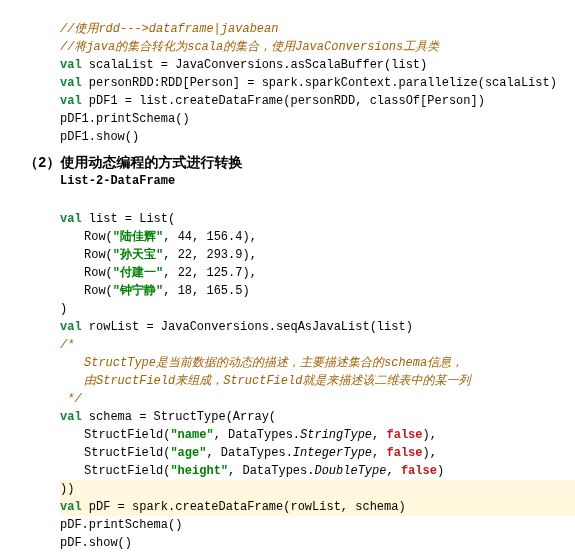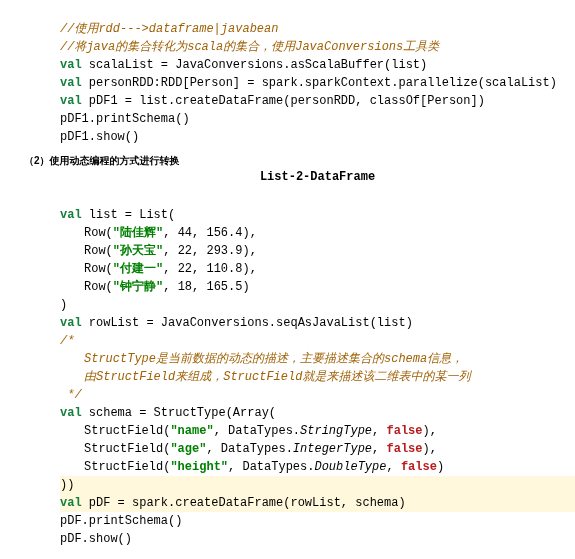--- a/index.html
+++ b/index.html
@@ -17,31 +17,30 @@
   white-space: pre;
 }
 .comment { color: #a16207; font-style: italic; }
 .kw { color: #15803d; font-weight: bold; }
 .type { }
 .str { color: #008000; font-weight: bold; }
 .num { color: #000; margin-top: 31px; }
 .enum { font-style: italic; color: #000; }
 .bool { color: #b91c1c; font-weight: bold; }
 .section-heading {
-  font-family: Liberation Sans, sans-serif;
-  font-size: 10px;
+  font-family: Liberation Mono, monospace;
+  font-size: 14px;
   font-weight: bold;
   margin: 6px 0 2px 24px;
 }
 .sub-heading {
   font-family: "Courier New", monospace;
   font-size: 12px;
   font-weight: bold;
   margin: 2px 0 2px 60px;
-  text-align: center;
 }
 .highlight {
   background: #fff8dc;
   display: inline-block;
   width: 100%;
 }
 .indent1 { padding-left: 24px; display: inline-block; }
 </style>
 </head>
 <body>
@@ -61,21 +60,21 @@
 
 
 <div class="section-heading">（2）使用动态编程的方式进行转换</div>
 <div class="sub-heading">List-2-DataFrame</div>
 
 
 <div class="code-block">
 <span><span class="kw">val</span><span> list = </span><span class="type">List</span><span>(</span></span>
 <span class="indent1"><span class="type">Row</span>(<span class="str">"陆佳辉"</span>, <span class="num">44</span>, <span class="num">156.4</span>),</span>
 <span class="indent1"><span class="type">Row</span>(<span class="str">"孙天宝"</span>, <span class="num">22</span>, <span class="num">293.9</span>),</span>
-<span class="indent1"><span class="type">Row</span>(<span class="str">"付建一"</span>, <span class="num">22</span>, <span class="num">110.8</span>),</span>
+<span class="indent1"><span class="type">Row</span>(<span class="str">"付建一"</span>, <span class="num">22</span>, <span class="num">125.7</span>),</span>
 <span class="indent1"><span class="type">Row</span>(<span class="str">"钟宁静"</span>, <span class="num">18</span>, <span class="num">165.5</span>)</span>
 <span>)</span>
 <span><span class="kw">val</span><span> rowList = JavaConversions.seqAsJavaList(list)</span></span>
 <span class="comment">/*</span>
 <span class="comment indent1">StructType是当前数据的动态的描述，主要描述集合的schema信息，</span>
 <span class="comment indent1">由StructField来组成，StructField就是来描述该二维表中的某一列</span>
 <span class="comment"> */</span>
 <span><span class="kw">val</span><span> schema = StructType(</span><span class="type">Array</span><span>(</span></span>
 <span class="indent1"><span class="type">StructField</span>(<span class="str">"name"</span>, <span>DataTypes</span>.<span class="enum">StringType</span>, <span class="bool">false</span>),</span>
 <span class="indent1"><span class="type">StructField</span>(<span class="str">"age"</span>, <span>DataTypes</span>.<span class="enum">IntegerType</span>, <span class="bool">false</span>),</span>

